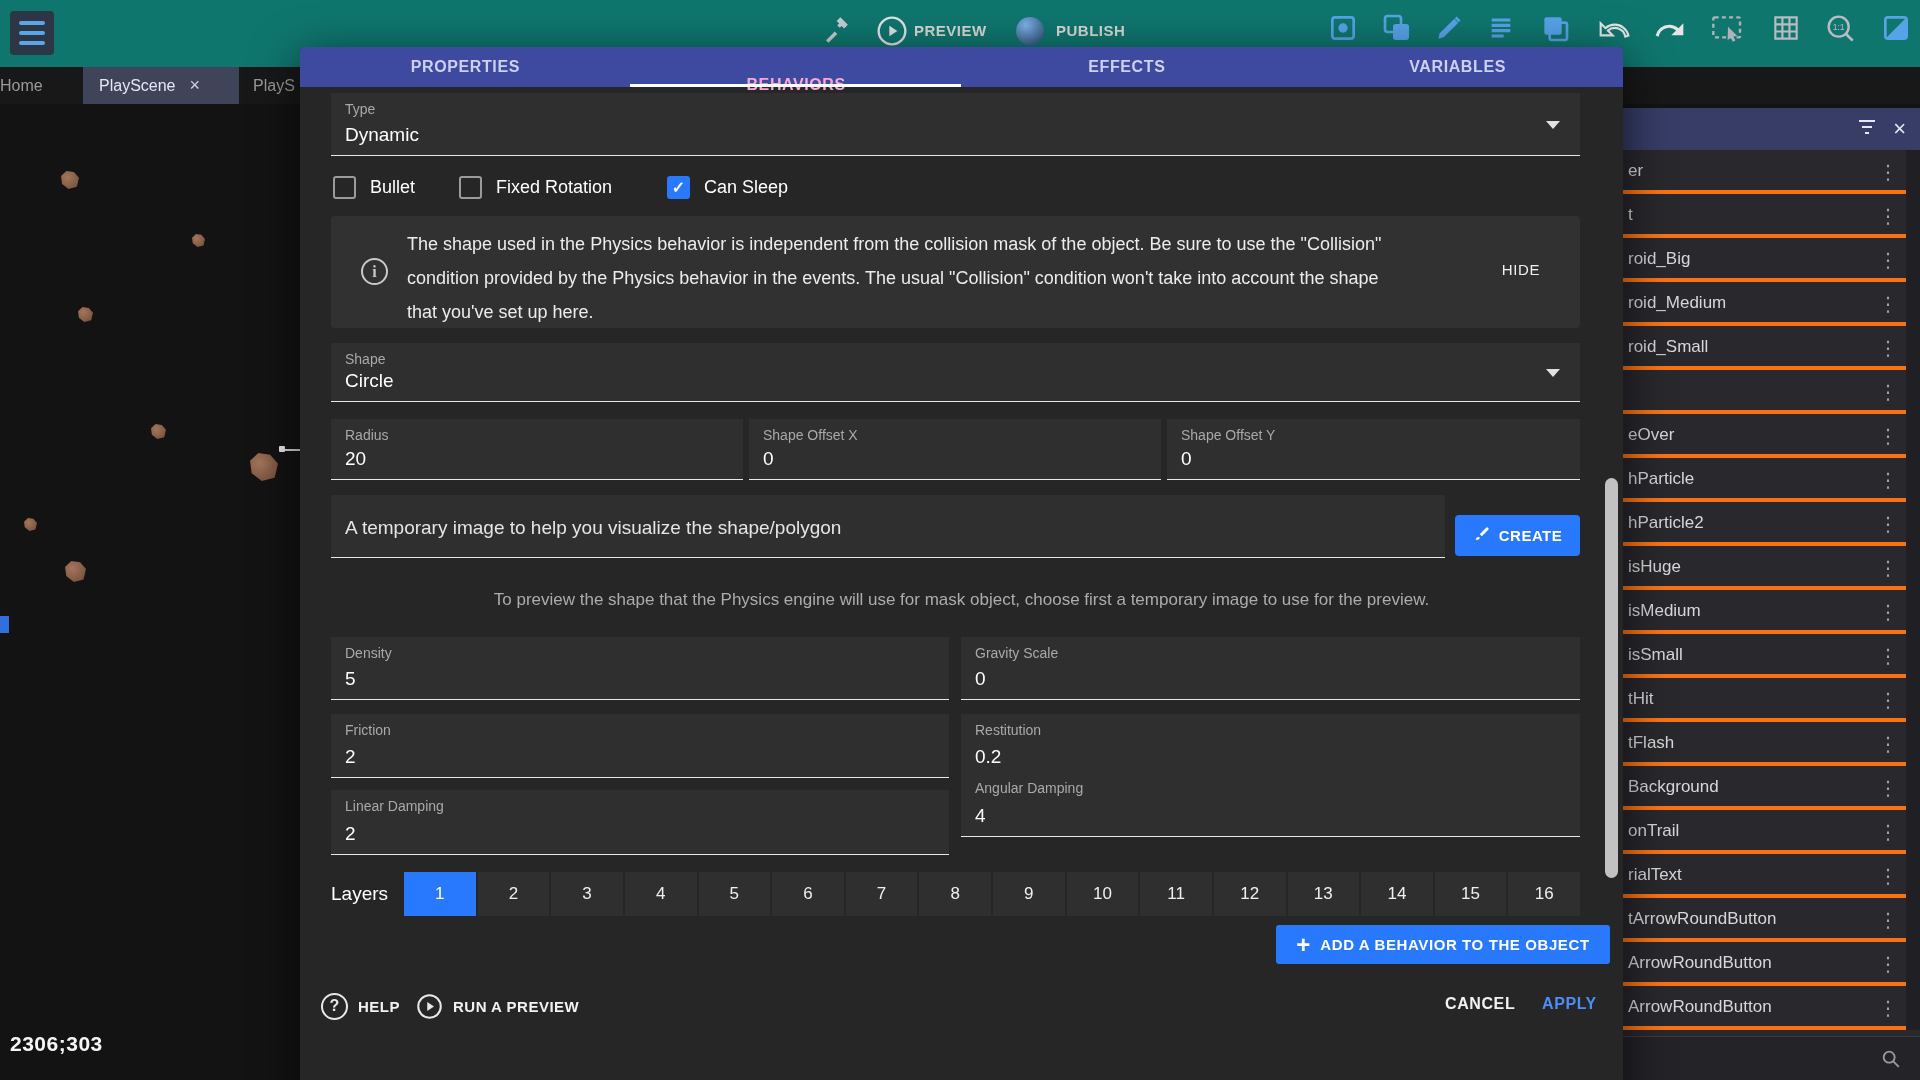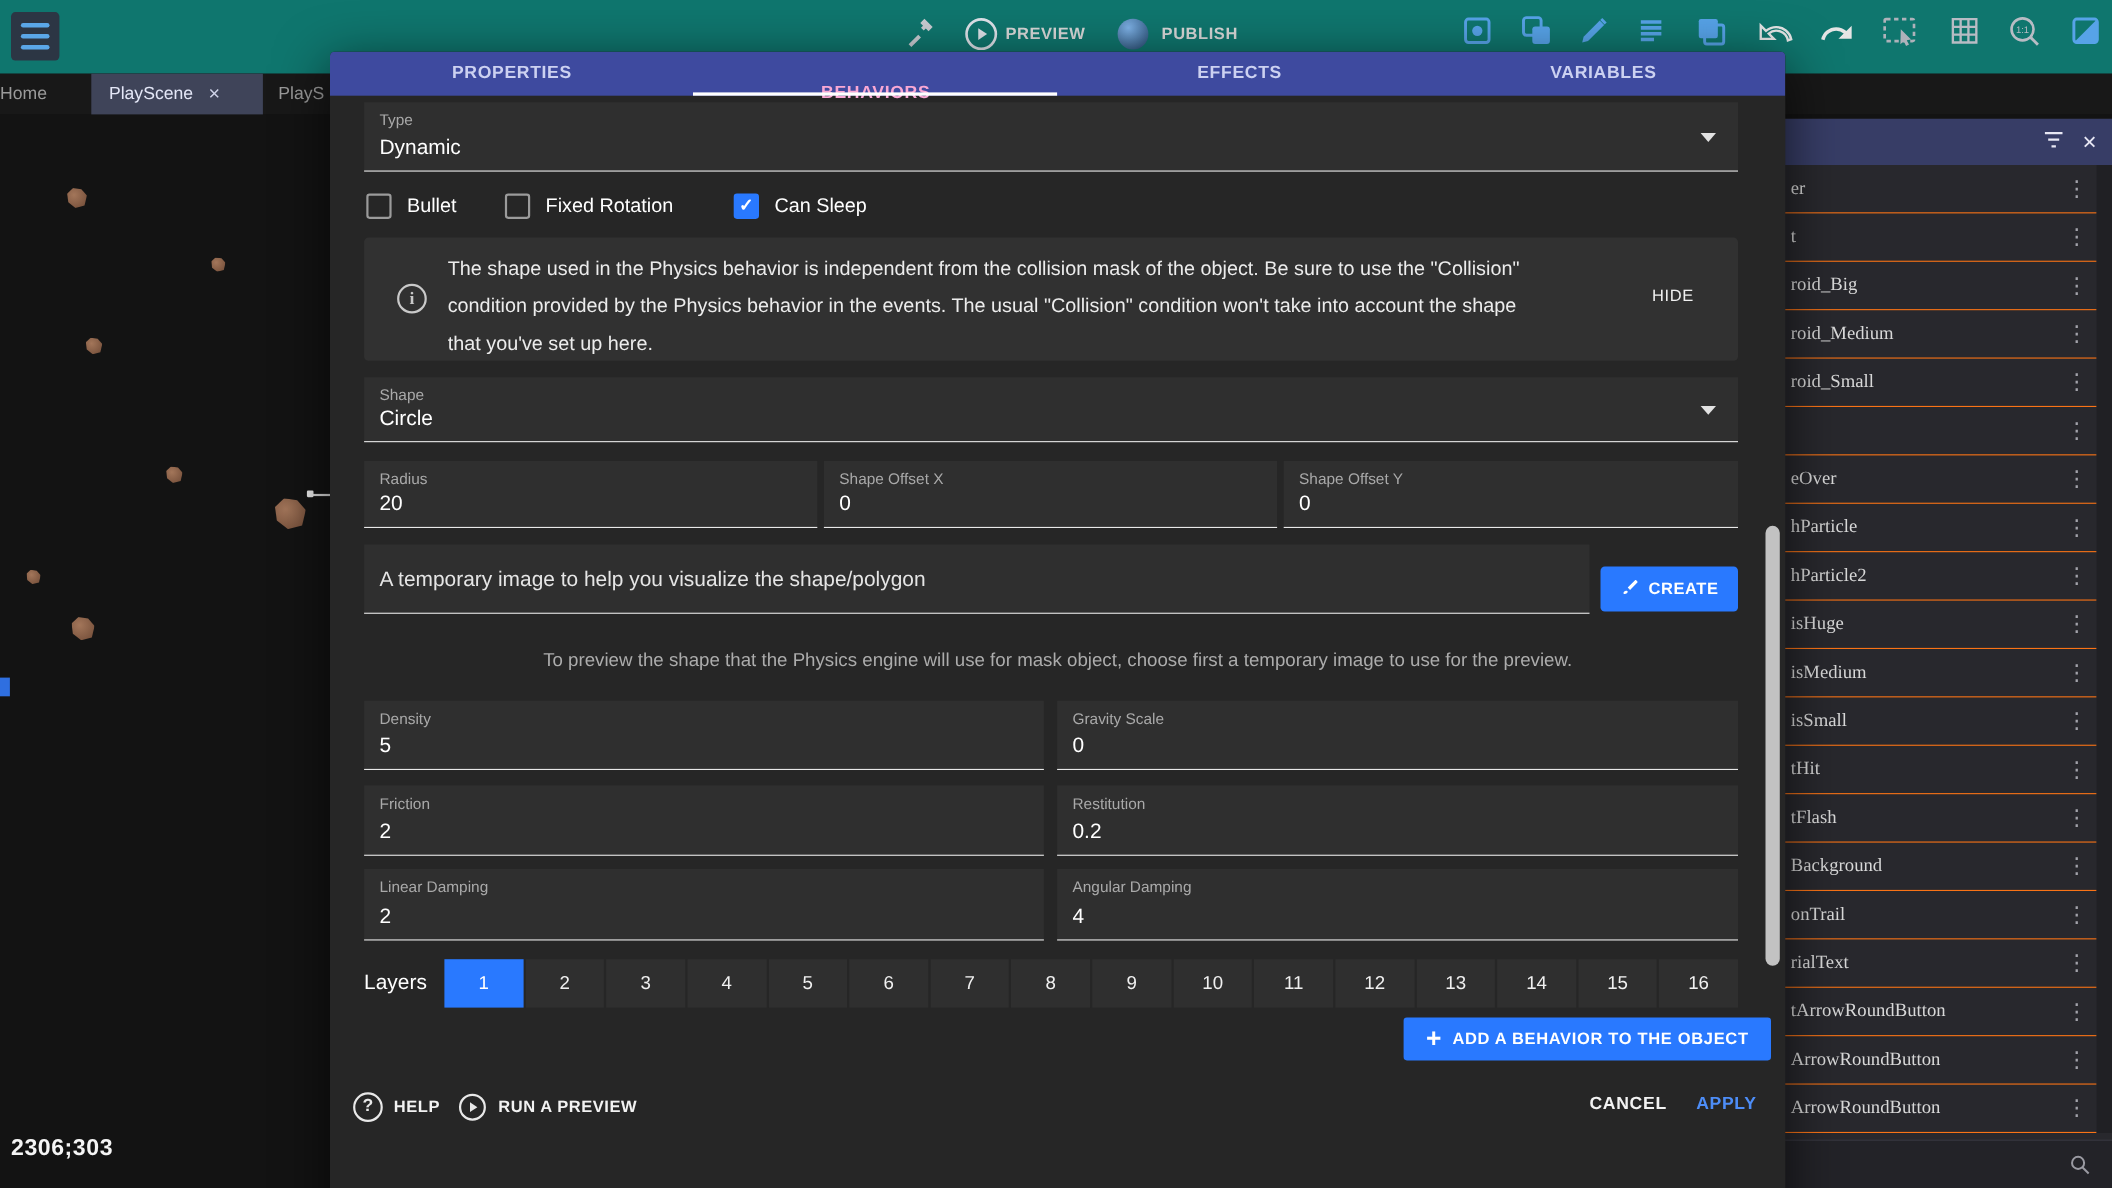--- a/index.html
+++ b/index.html
@@ -21,21 +21,21 @@
   .etab .x { margin-left:14px; color:#cfd3e8; font-size:18px; }
 
   
   .scene { left:0; top:104px; width:1920px; height:976px; background:#131313; z-index:1; }
   .asteroid { position:absolute; background:radial-gradient(circle at 35% 35%, #a3765a, #6f4a36); clip-path:polygon(30% 0%, 72% 6%, 100% 38%, 88% 88%, 42% 100%, 6% 72%, 0% 28%); }
   .coords { left:10px; top:928px; font-size:21px; font-weight:bold; color:#f5f5f5; letter-spacing:.5px; }
 
   
   .panel { left:1476px; top:108px; width:444px; height:972px; background:#28282d; z-index:2; }
   .panel-header { left:0; top:0; width:444px; height:42px; background:#373d66; display:flex; align-items:center; justify-content:flex-end; gap:14px; padding-right:14px; }
-  .obj-row { position:absolute; left:0; width:430px; height:44px; border-bottom:1px solid #f97316;font-family:Liberation Serif, serif; }
+  .obj-row { position:absolute; left:0; width:430px; height:44px; border-bottom:4px solid #f97316; }
   .obj-label { position:absolute; left:152px; top:11px; font-size:17px; color:#d8d8d8; white-space:nowrap; }
   .dots { position:absolute; left:402px; top:10px; font-size:20px; color:#a2a2aa; line-height:24px; cursor:pointer; }
   .panel-scrolltrack { left:1906px; top:150px; width:14px; height:880px; background:#202024; z-index:3; }
   .searchbar { left:0; top:928px; width:444px; height:44px; background:#232328; border-top:1px solid #3a3a42; }
   .searchbar input { position:absolute; left:16px; top:8px; width:370px; height:28px; background:transparent; border:none; outline:none; color:#d946ef; font-size:18px; font-family:"Liberation Sans", sans-serif; }
   .searchbar input::placeholder { color:#8f8f96; }
 
   
   .dialog { left:300px; top:47px; width:1323px; height:1066px; background:#262626; border-radius:4px; box-shadow:0 12px 48px rgba(0,0,0,.65); z-index:50; overflow:hidden;padding-left:28px; }
   .dlg-tabs { left:0; top:0; width:1323px; height:40px; background:#3e4a9f; display:flex; }
@@ -389,21 +389,21 @@
     </div>
     <div class="field" style="left:661px;top:667px;width:619px;height:64px;">
       <span class="flabel">Restitution</span>
       <span class="fvalue">0.2</span>
     </div>
 
     <div class="field" style="left:31px;top:743px;width:618px;height:65px;">
       <span class="flabel">Linear Damping</span>
       <span class="fvalue">2</span>
     </div>
-    <div class="field" style="left:661px;top:743px;width:619px;height:65px;">
+    <div class="field" style="left:661px;top:725px;width:619px;height:65px;">
       <span class="flabel">Angular Damping</span>
       <span class="fvalue">4</span>
     </div>
 
     <div class="abs layerslabel">Layers</div>
     <div class="abs layersrow">
       <div class="layerbtn sel">1</div>
       <div class="layerbtn">2</div>
       <div class="layerbtn">3</div>
       <div class="layerbtn">4</div>

